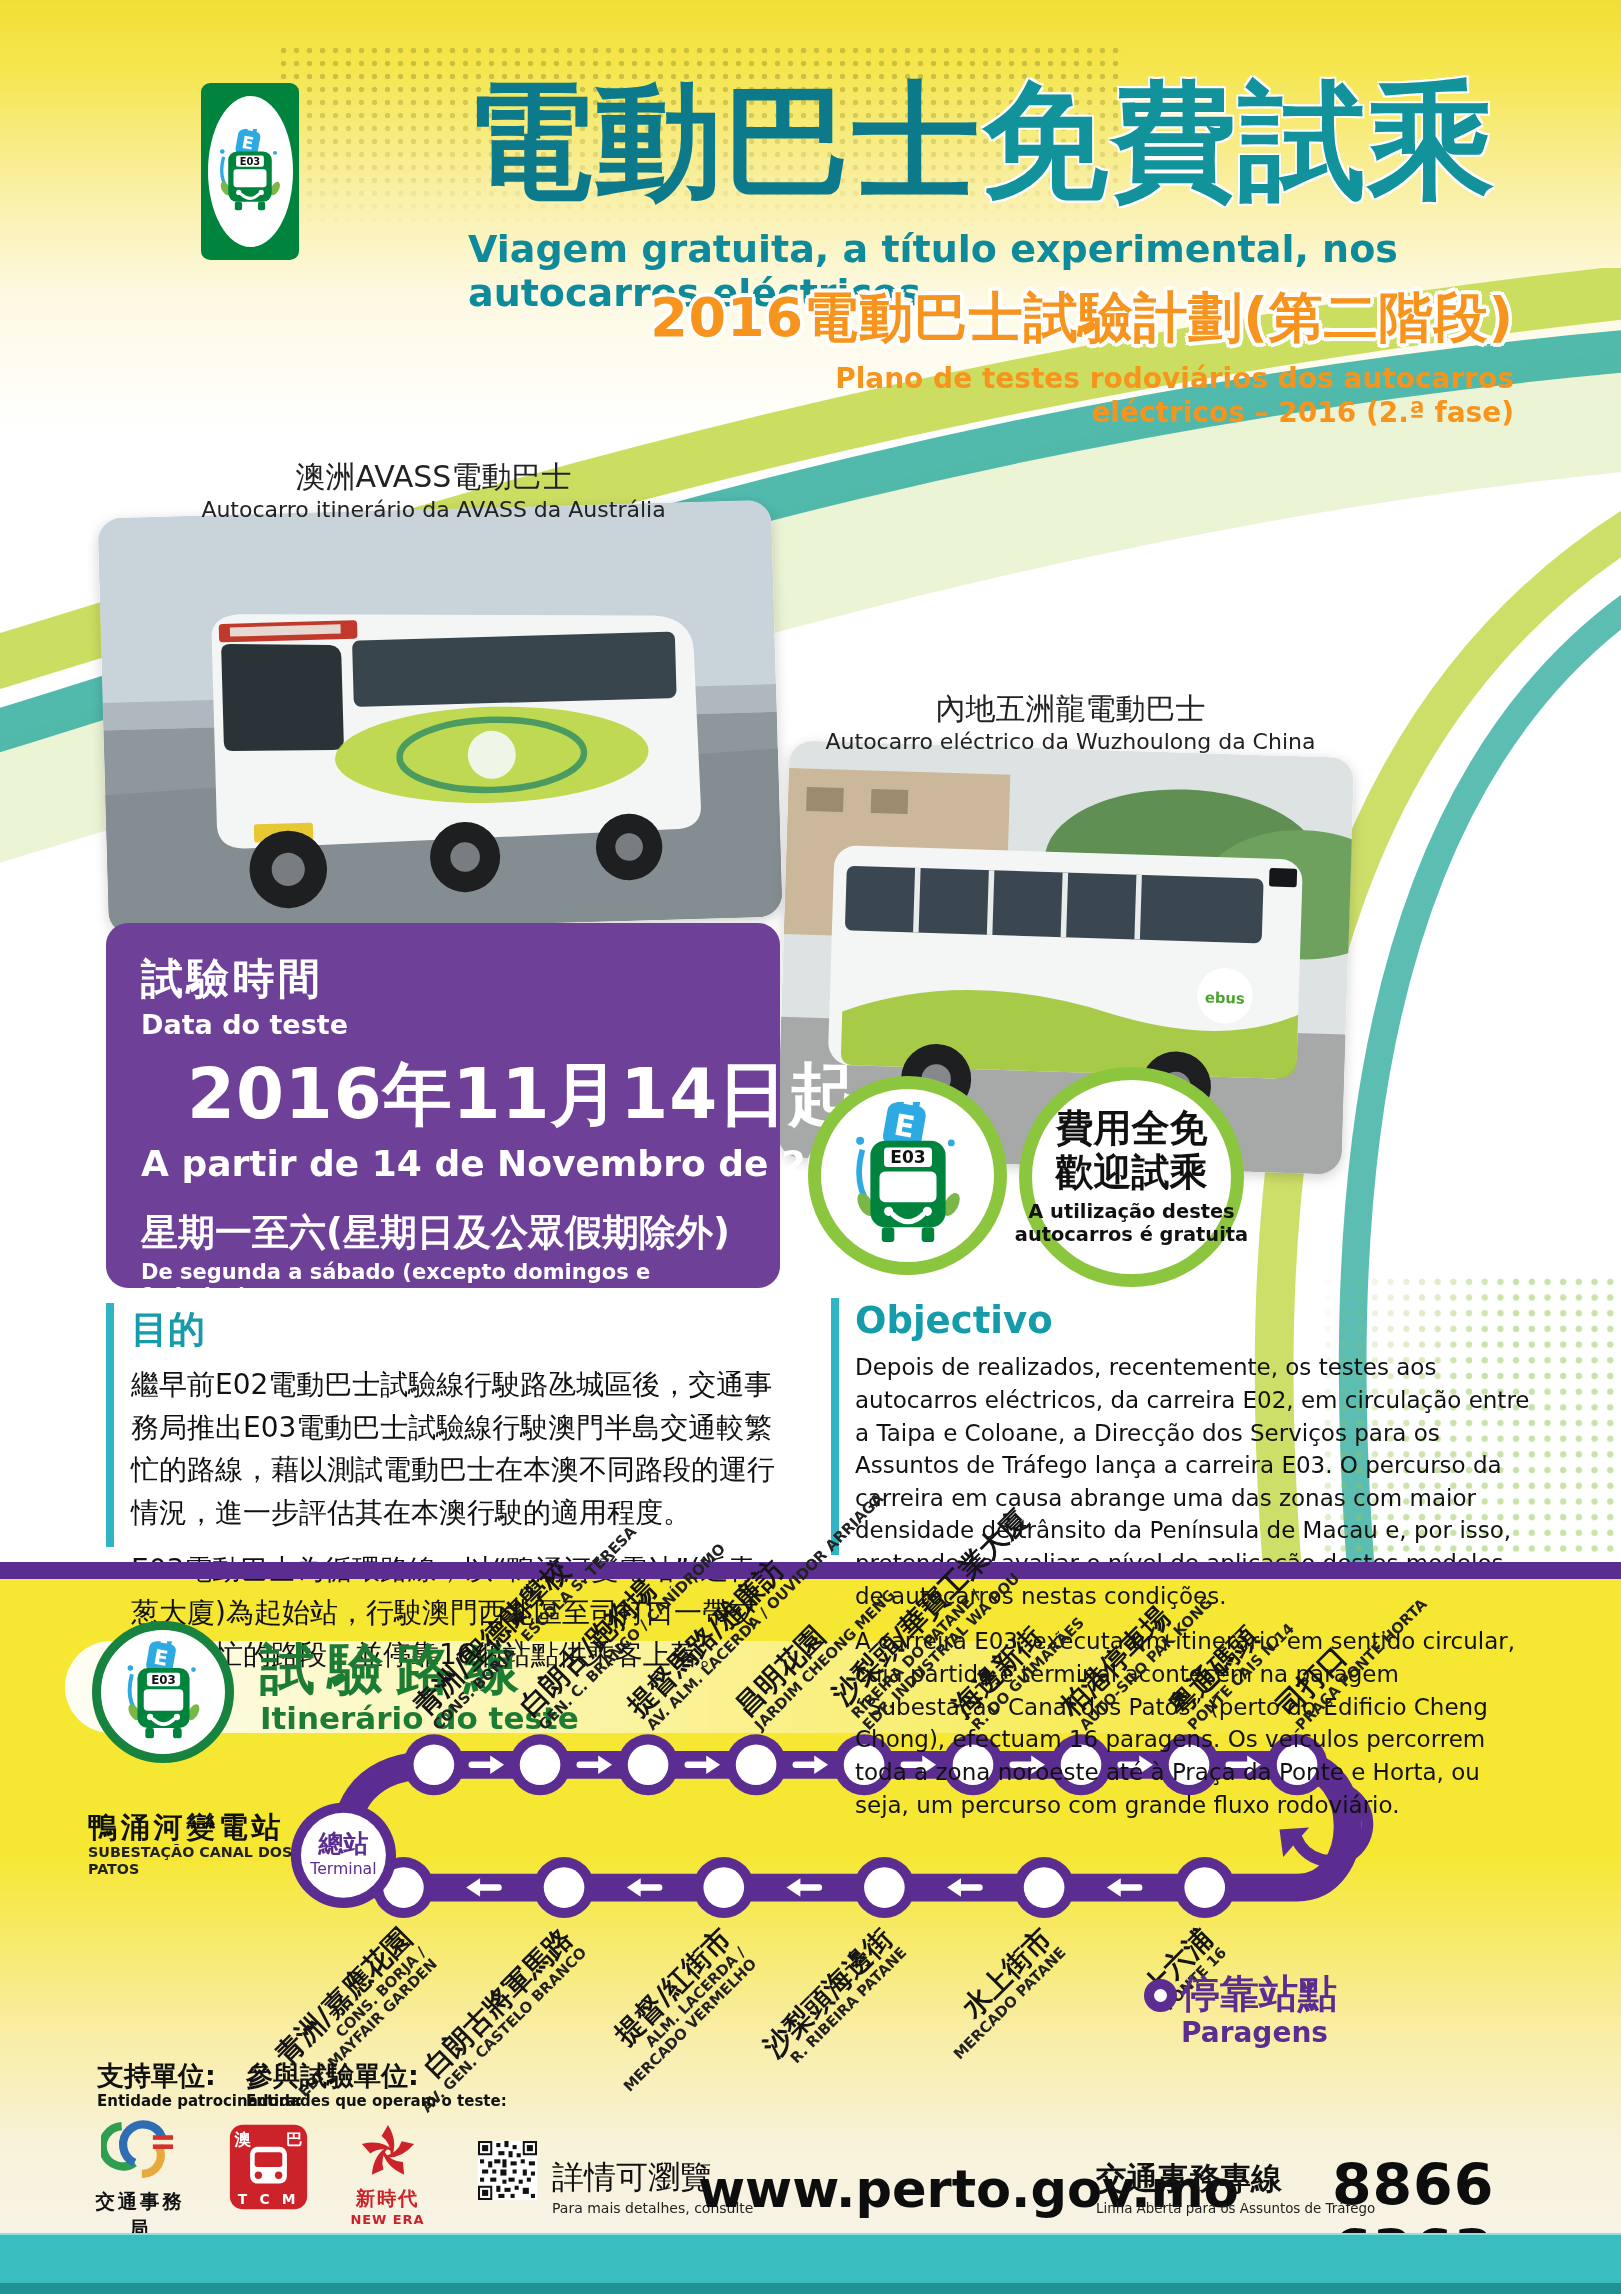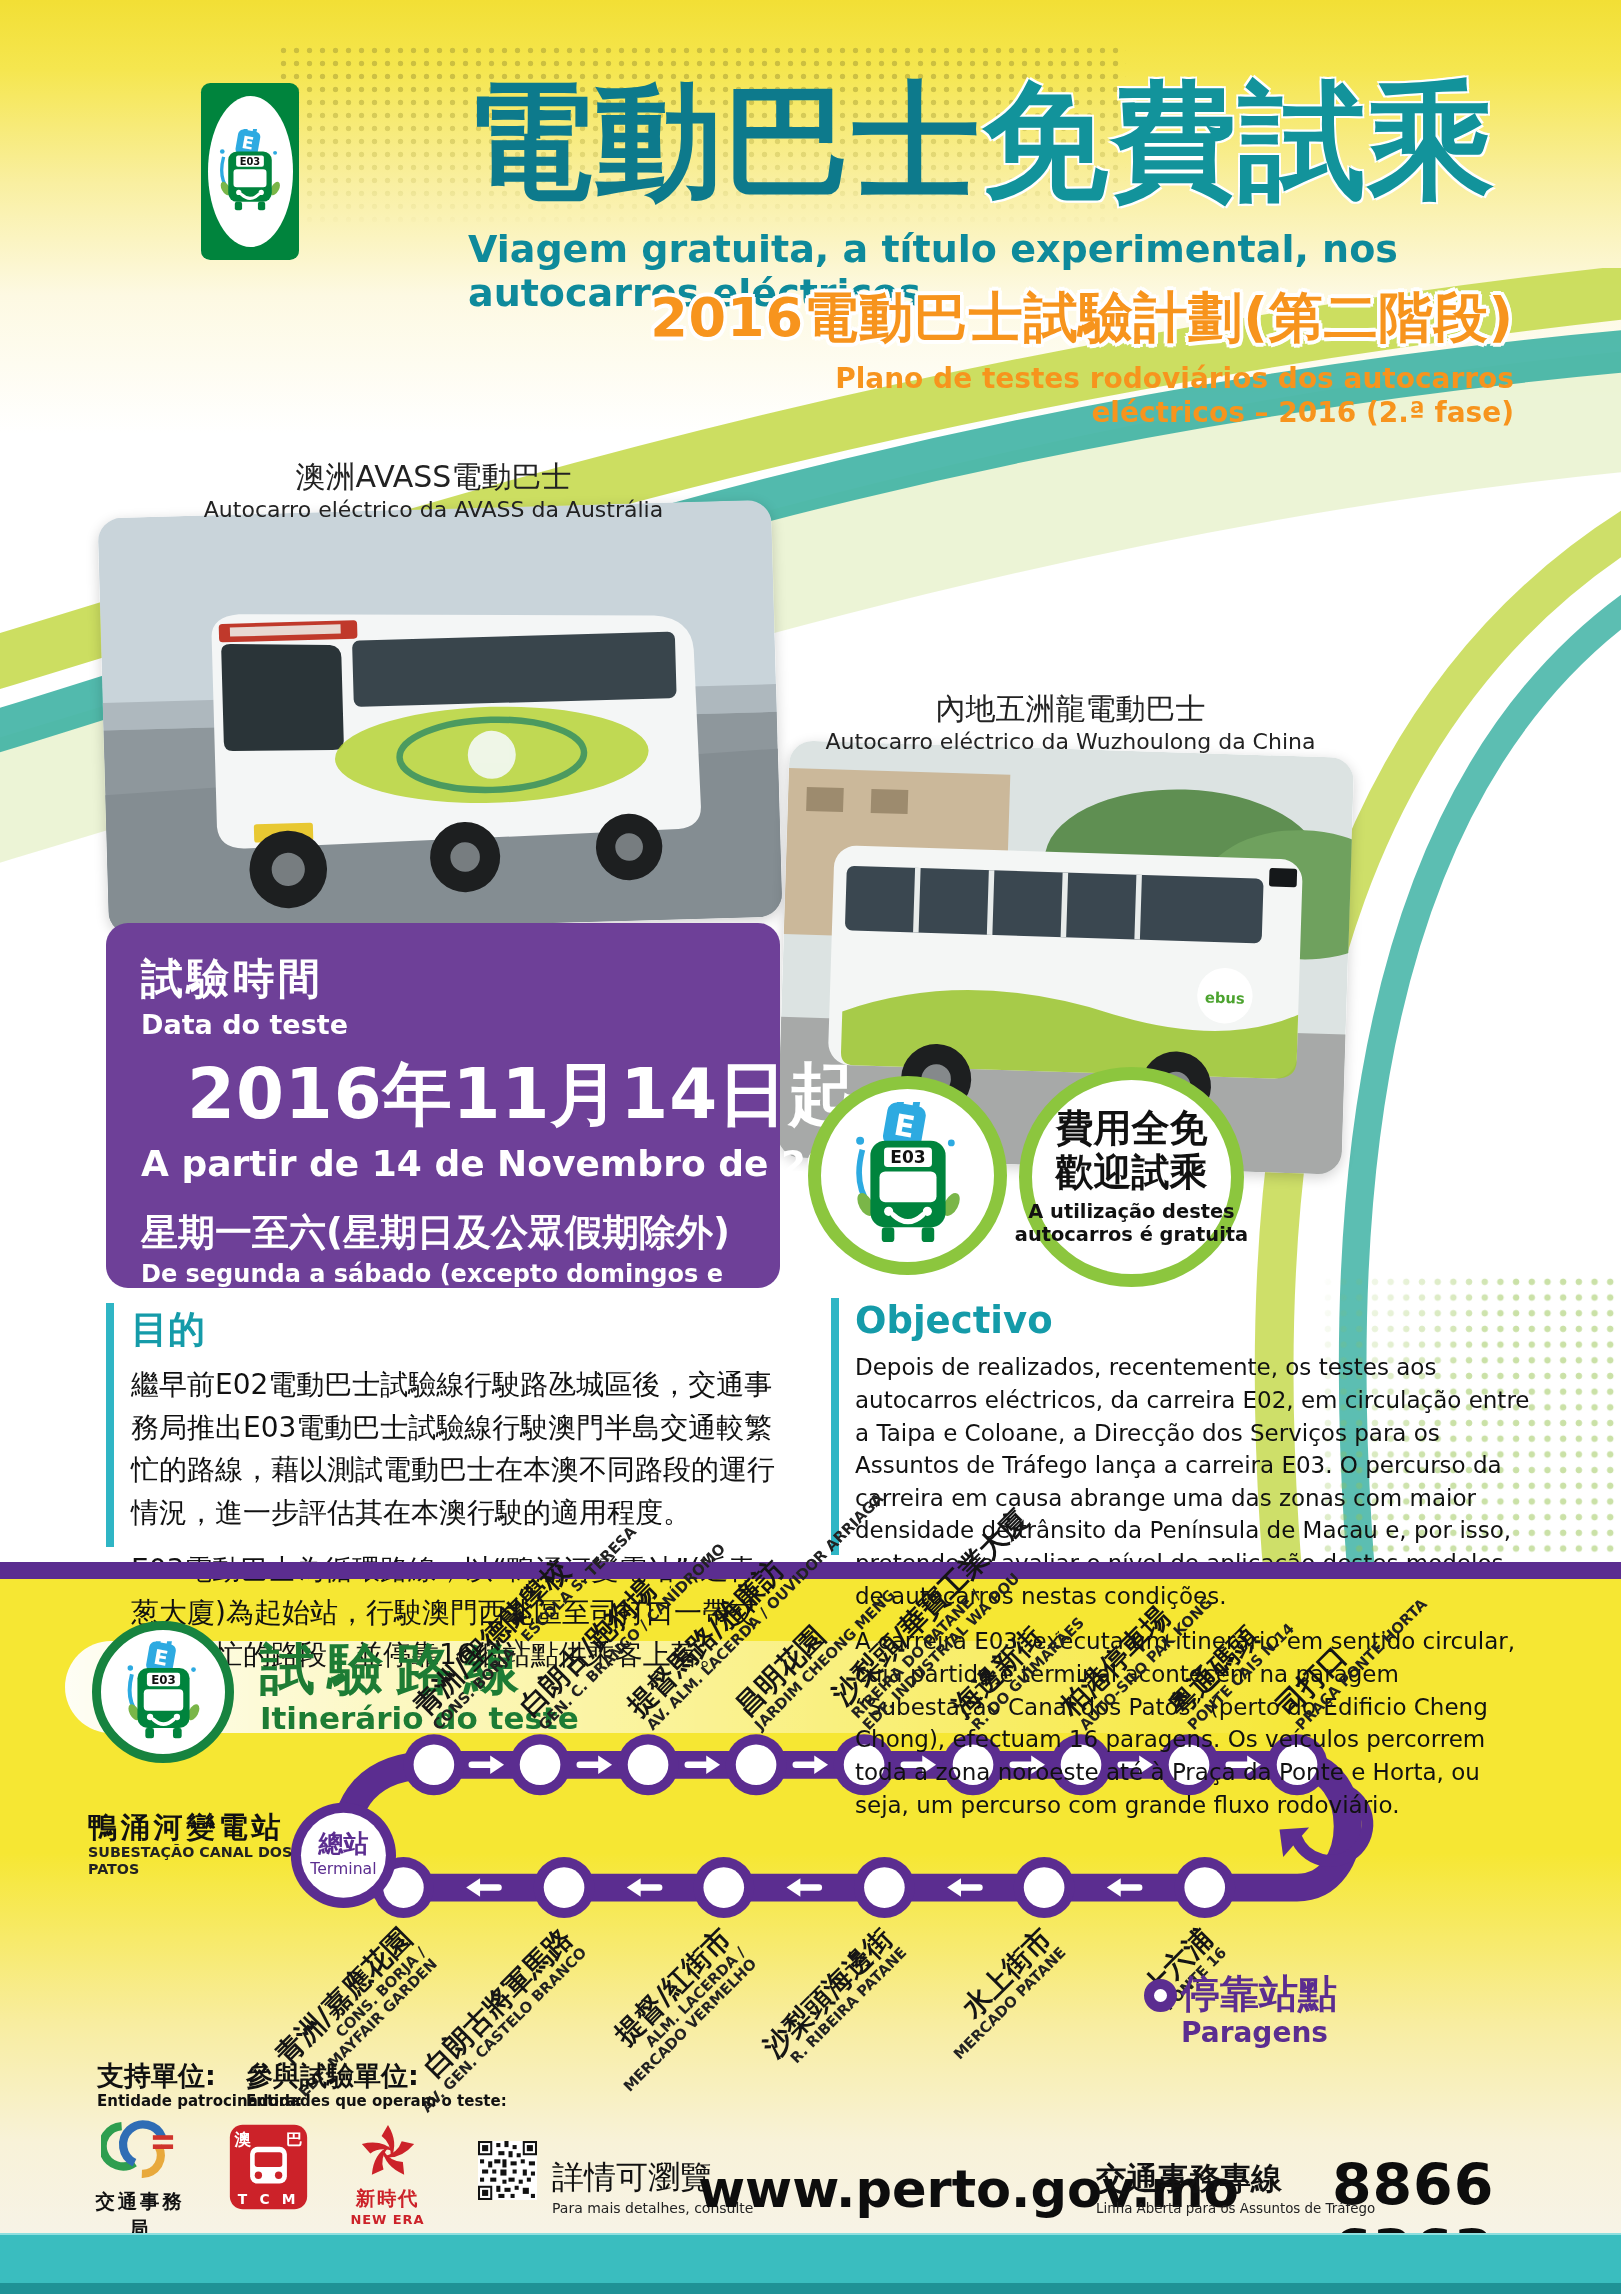--- a/index.html
+++ b/index.html
@@ -41,21 +41,21 @@
   .caption .zh{font-size:30px;color:#222;}
   .caption .pt{font-size:22px;color:#222;}
   
   .sched{position:absolute;left:106px;top:923px;width:674px;height:365px;background:#6e4098;border-radius:22px;
     color:#fff;padding:28px 35px 0 35px;z-index:2;}
   .sched .h-zh{font-size:42px;font-weight:800;letter-spacing:3.7px;}
   .sched .h-pt{font-size:27px;font-weight:700;margin-top:1.8px;}
   .sched .d-zh{font-size:69px;font-weight:800;margin-top:9.2px;letter-spacing:0.9px;white-space:nowrap;margin-left:46px;}
   .sched .d-pt{font-size:36px;font-weight:800;margin-top:1.8px;white-space:nowrap;}
   .sched .w-zh{font-size:37px;font-weight:600;margin-top:24px;white-space:nowrap;}
-  .sched .w-pt{font-size:24px;font-weight:600;margin-top:1.8px;}
+  .sched .w-pt{font-size:21px;font-weight:600;margin-top:1.8px;}
   .sched .cols{display:flex;gap:50px;margin-top:28px;}
   .sched .col{display:flex;gap:9.2px;}
   .bullet{width:11px;height:11px;border-radius:50%;background:#fff;margin-top:13px;flex:0 0 auto;}
   .sched .b-zh{font-size:30px;font-weight:700;white-space:nowrap;}
   .sched .b-pt{font-size:21px;font-weight:500;margin-top:3.7px;}
   
   .free-logo{position:absolute;left:808px;top:1076px;width:199px;height:199px;border:13px solid #8cc63e;border-radius:50%;
     background:#fff;display:flex;align-items:center;justify-content:center;z-index:3;}
   .free-text{position:absolute;left:1019px;top:1067px;width:225px;height:220px;border:13px solid #8cc63e;border-radius:50%;
     background:#fff;display:flex;flex-direction:column;align-items:center;justify-content:center;z-index:3;text-align:center;}
@@ -174,21 +174,21 @@
   </div>
   <div class="subtitle">Viagem gratuita, a título experimental, nos autocarros eléctricos</div>
   <div class="banner-zh">2016電動巴士試驗計劃(第二階段)</div>
   <div class="banner-pt">
     <span>Plano de testes rodoviários dos autocarros</span><br>
     <span>eléctricos – 2016 (2.ª fase)</span>
   </div>
 
   <div class="caption cap1">
     <div class="zh">澳洲AVASS電動巴士</div>
-    <div class="pt">Autocarro eléctrico da AVASS da Austrália</div>
+    <div class="pt">Autocarro itinerário da AVASS da Austrália</div>
   </div>
   <div class="photo photo1">
     <svg width="674" height="417" viewBox="0 0 730 452">
       <rect width="730" height="260" fill="#c9d4da"></rect>
       <rect y="200" width="730" height="30" fill="#aeb8be"></rect>
       <rect y="230" width="730" height="222" fill="#8e979c"></rect>
       <path d="M0 300 L730 270 L730 452 L0 452 Z" fill="#848d92"></path>
       <g>
         <path d="M120 132 Q120 110 150 108 L600 122 Q640 126 642 160 L645 330 Q645 352 620 354 L150 362 Q122 362 120 338 Z" fill="#f4f6f6"></path>
         <rect x="128" y="118" width="150" height="20" rx="4" fill="#c0392b"></rect>

